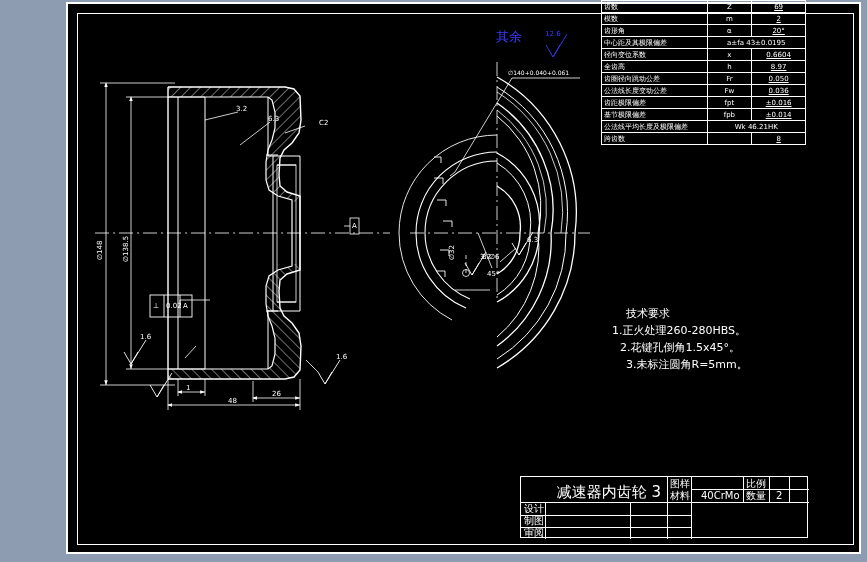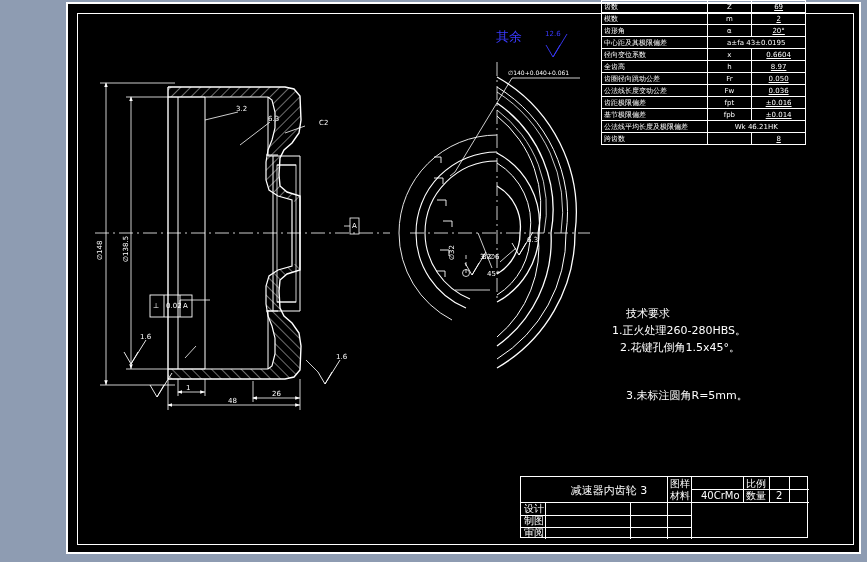--- a/index.html
+++ b/index.html
@@ -20,21 +20,21 @@
   .ptable .lab{width:105px;}
   .ptable .sym{width:45px;}
   .ptable .val{width:53px;}
   
   .tech{position:absolute;left:612px;top:305px;color:#ffffff;font-size:11px;line-height:17px;white-space:nowrap;}
   .tech .hd{text-align:left;padding-left:14px;}
   
   .title-block{position:absolute;left:520px;top:476px;width:288px;height:62px;border:1px solid #fff;box-sizing:border-box;}
   .tbline{position:absolute;background:#fff;}
   .tb-cell{position:absolute;color:#fff;font-size:10px;line-height:9px;white-space:nowrap;}
-  .tb-name{position:absolute;left:8px;top:6px;width:160px;text-align:center;color:#fff;font-size:11px;}
+  .tb-name{position:absolute;left:8px;top:6px;width:160px;text-align:center;color:#fff;font-size:15px;}
 </style>
 </head>
 <body>
 
 <div id="root">
 
   <div class="paper-outer">
     <div class="paper-inner"></div>
   </div>
 
@@ -260,21 +260,21 @@
           <td class="sym c"></td>
           <td class="val n">8</td>
         </tr>
       </tbody>
   </table>
 
   <div class="tech">
     <div class="hd">技术要求</div>
     <div>1.正火处理260-280HBS。</div>
     <div style="padding-left:8px;">2.花键孔倒角1.5x45°。</div>
-    <div style="padding-left:14px;margin-top:31px;">3.未标注圆角R=5mm。</div>
+    <div style="padding-left:14px;">3.未标注圆角R=5mm。</div>
   </div>
 
   <div class="title-block">
     <div class="tbline" style="left:0;top:25px;width:288px;height:1px;"></div>
     <div class="tbline" style="left:0;top:38px;width:170px;height:1px;"></div>
     <div class="tbline" style="left:0;top:50px;width:170px;height:1px;"></div>
     <div class="tbline" style="left:146px;top:0;width:1px;height:62px;"></div>
     <div class="tbline" style="left:24px;top:25px;width:1px;height:37px;"></div>
     <div class="tbline" style="left:109px;top:25px;width:1px;height:37px;"></div>
     <div class="tbline" style="left:170px;top:0;width:1px;height:62px;"></div>

